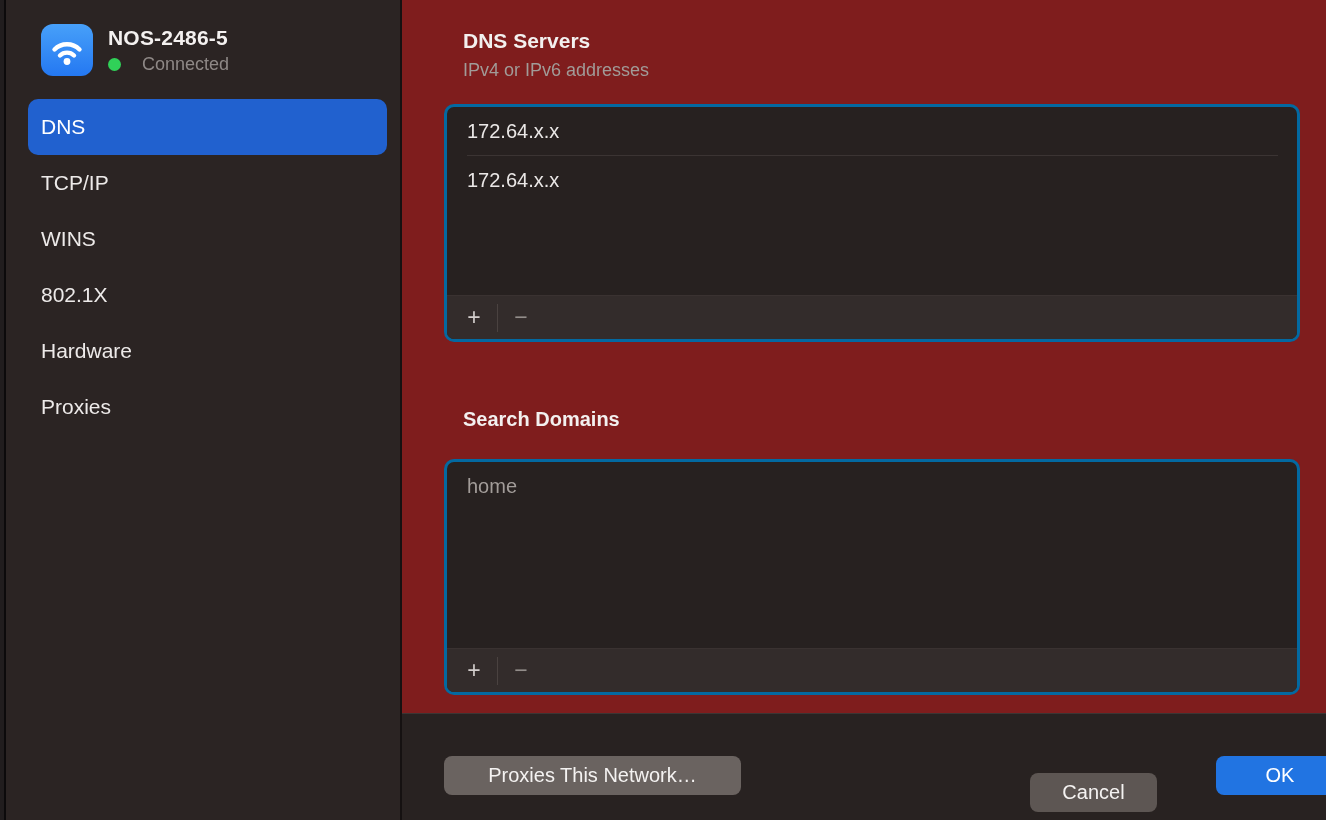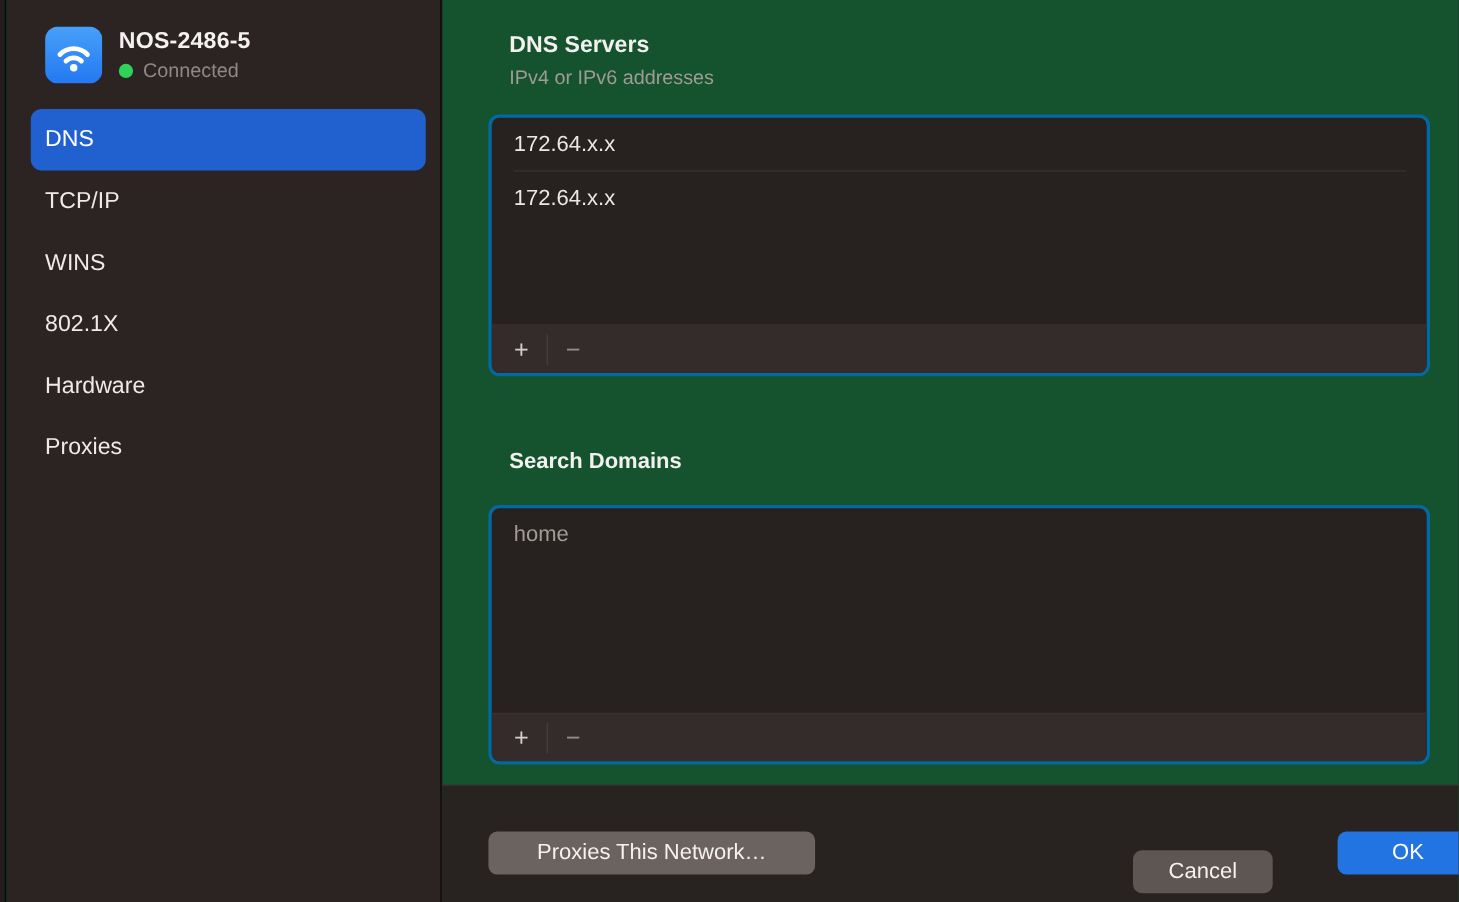--- a/index.html
+++ b/index.html
@@ -2,35 +2,35 @@
 <html><head>
 <meta charset="utf-8">
 <style>
   html, body { margin:0; padding:0; }
   body {
     width:1326px; height:820px; overflow:hidden;
     background:#2b2423;
     font-family:"Liberation Sans", sans-serif;
     -webkit-font-smoothing:antialiased;
   }
-  .screen { position:relative; width:1326px; height:820px; background:#14532d; }
+  .screen { position:relative; width:1326px; height:820px; background:#7f1d1d; }
 
   
   .left-strip { position:absolute; left:0; top:0; width:4px; height:820px; background:#211d1e; }
   .left-line  { position:absolute; left:4px; top:0; width:2px; height:820px; background:#0c0a0b; }
 
   
   .sidebar { position:absolute; left:6px; top:0; width:396px; height:820px; background:#2b2423; }
   .v-divider { position:absolute; left:400px; top:0; width:2px; height:820px; background:#151111; }
 
   .network-header { position:absolute; left:35px; top:24px; display:flex; align-items:center; gap:15px; }
   .wifi-badge { width:52px; height:52px; flex:0 0 auto; }
   .network-meta { display:flex; flex-direction:column; gap:4px; }
   .network-name { font-size:21px; font-weight:600; color:#f4f1f0; letter-spacing:0.2px; }
-  .network-status { display:flex; align-items:center; gap:9px; }
+  .network-status { display:flex; align-items:center; gap:21px; }
   .status-dot { width:13px; height:13px; border-radius:50%; background:#30d158; }
   .status-text { font-size:18px; color:#8e8886; }
 
   .nav { position:absolute; left:22px; top:99px; width:359px; }
   .nav-item {
     height:56px; display:flex; align-items:center;
     padding-left:13px; border-radius:10px;
     font-size:21px; color:#edeae9; cursor:default;
   }
   .nav-item.selected { background:#2161cf; color:#ffffff; }

